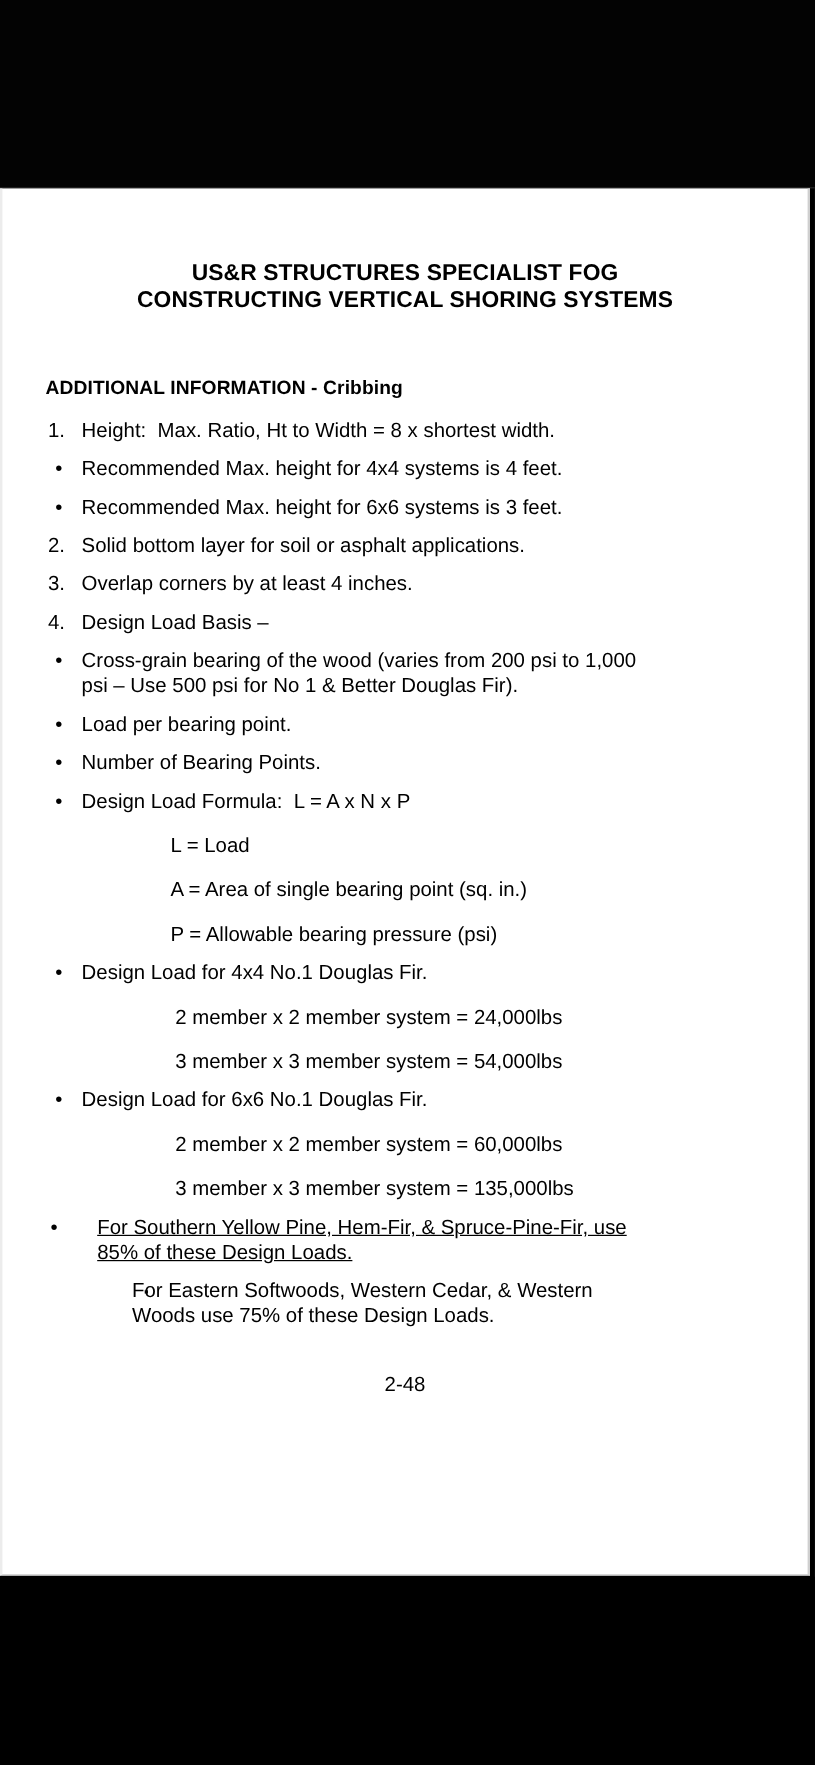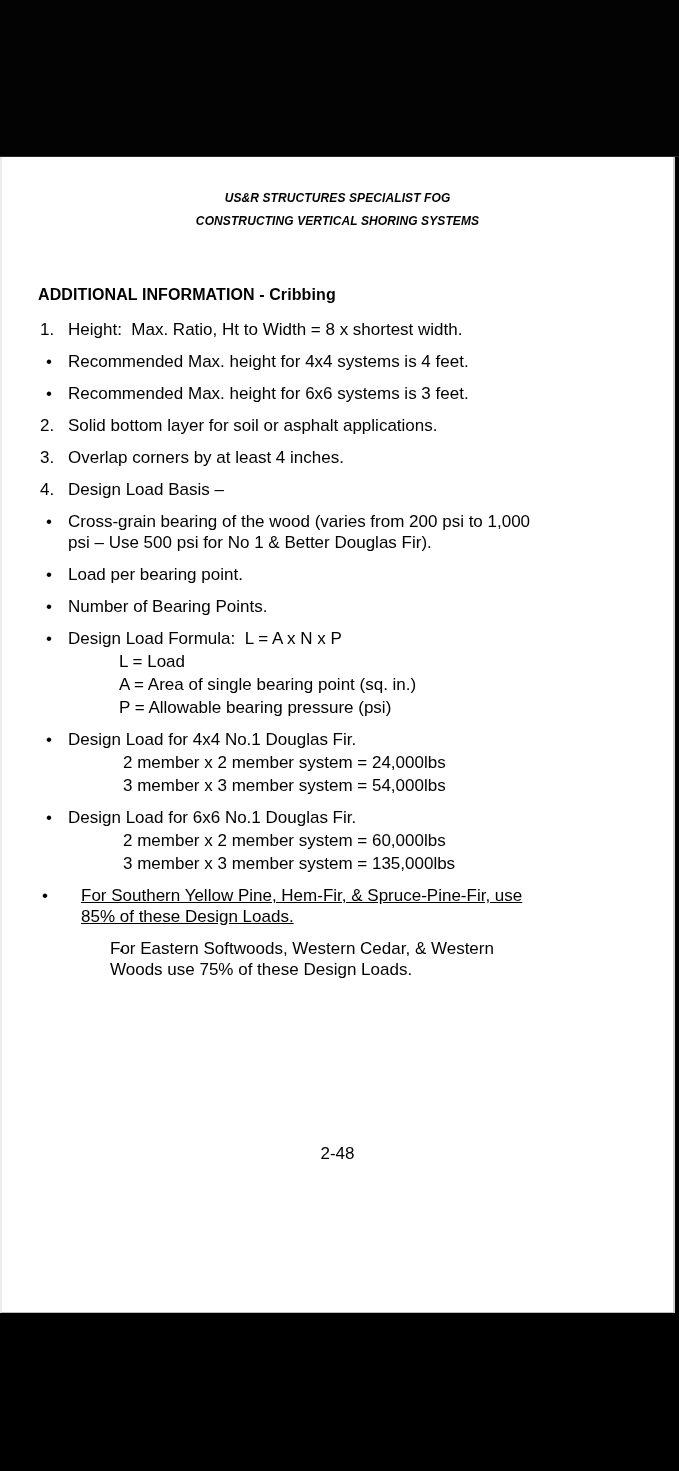--- a/index.html
+++ b/index.html
@@ -36,46 +36,45 @@
     width: 675px;
     height: 1156px;
     background: #ffffff;
     border-left: 2px solid #ececec;
     border-right: 2px solid #cfcfcf;
     border-bottom: 1px solid #bdbdbd;
     color: #000000;
     box-sizing: border-box;
   }
   .doc-header {
-    margin-top: 30px;
+    margin-top: 59px;
     text-align: center;
-    font-size: 12px;
+    font-size: 19px;
     font-weight: bold;
     line-height: 23px;
     letter-spacing: 0.1px;
-    font-style: italic;
   }
   .section-heading {
     margin-top: 49px;
     margin-left: 36px;
     font-size: 16px;
     font-weight: bold;
     line-height: 26px;
     letter-spacing: 0.1px;
   }
   .content-list {
     margin-top: 0;
   }
   .row {
     position: relative;
     margin-top: 11px;
     font-size: 17px;
     line-height: 21px;
   }
-  .row.def, .row.member { margin-top: 2px; }
+  .row.def, .row.member { margin-top: 16px; padding-left: 23px; }
   .row .marker {
     position: absolute;
     top: 0;
   }
   .row.numbered .marker { left: 38px; }
   .row.bullet .marker { left: 44px; }
   .row.bullet-wide .marker { left: 40px; }
   .row.square .marker { left: 118px; font-size: 11px; top: 2px; }
   .row.numbered .text { margin-left: 66px; }
   .row.bullet .text { margin-left: 66px; }

